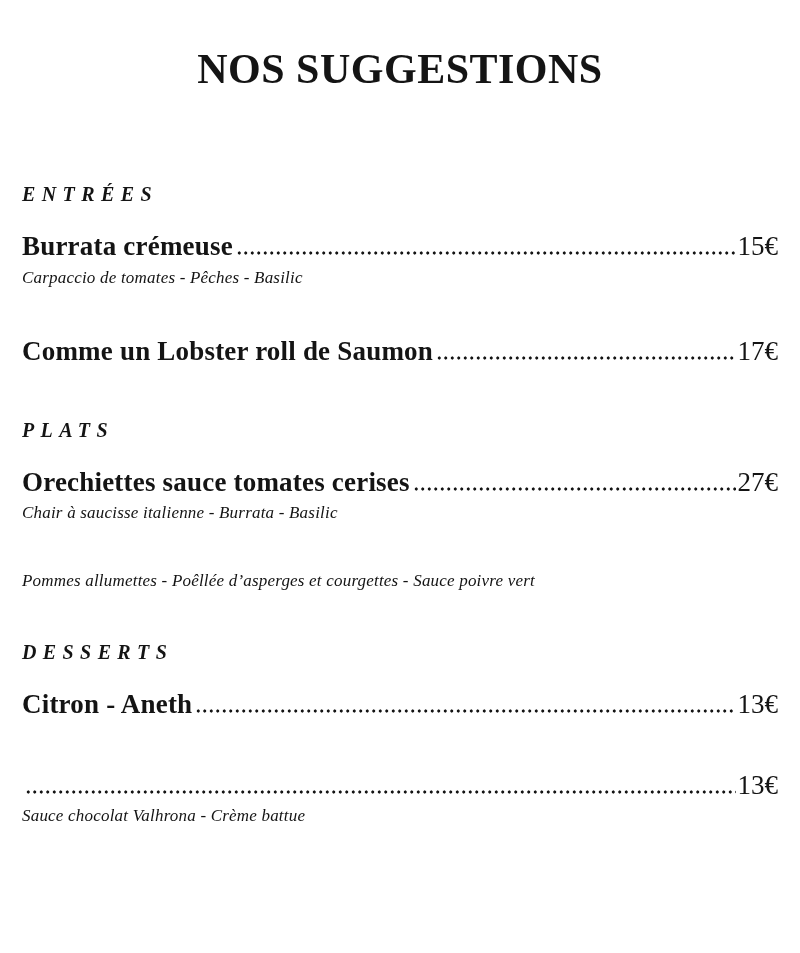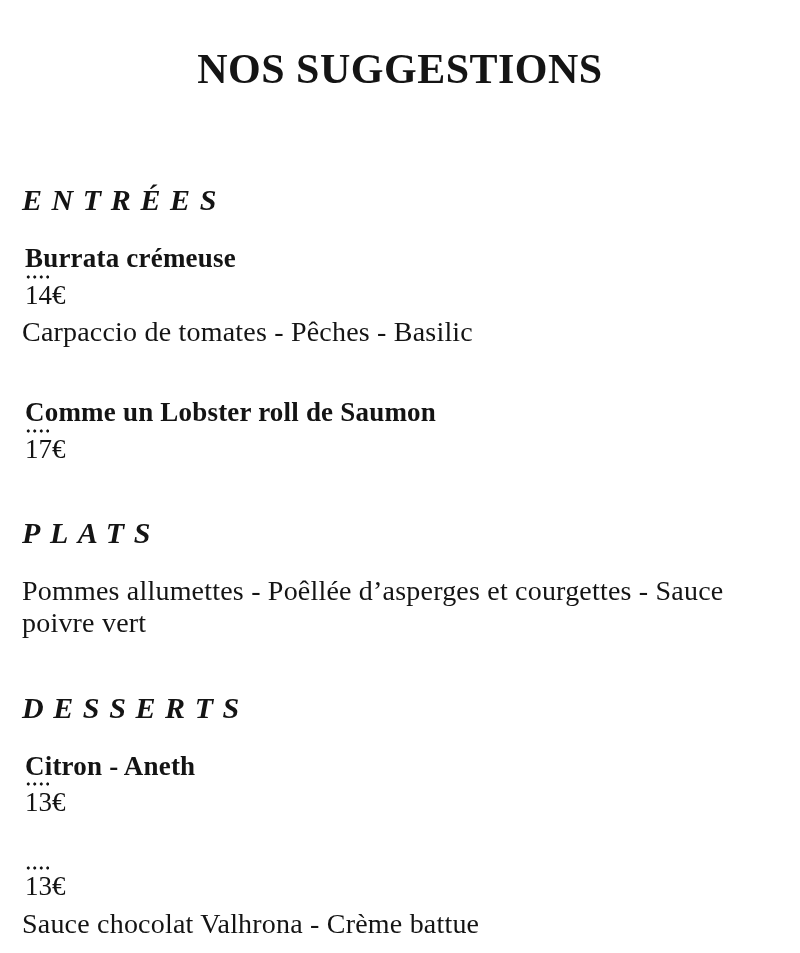--- a/index.html
+++ b/index.html
@@ -22,34 +22,33 @@
     text-align: center;
     font-size: 42px;
     font-weight: 700;
     letter-spacing: 0.5px;
     line-height: 1.2;
   }
   .menu-section { margin-top: 50px; }
   .menu-section.first { margin-top: 88px; }
   .section-title {
     margin: 0;
-    font-size: 30px;
+    font-size: 20px;
     font-style: italic;
     font-weight: 600;
     letter-spacing: 0.32em;
     line-height: 1.2;
   }
   .item { margin-top: 48px; }
   .section-title + .item { margin-top: 24px; }
   .item-line {
     display: flex;
     align-items: baseline;
     font-size: 27px;
     line-height: 1.2;
-    flex-direction: column;
   }
   .item-name {
     font-weight: 700;
     white-space: nowrap;
     letter-spacing: 0.2px;
   }
   .item-price {
     font-weight: 400;
     white-space: nowrap;
     font-variant-numeric: oldstyle-nums;
@@ -60,57 +59,66 @@
     min-width: 24px;
     height: 4px;
     margin: 0 2px 0 3px;
     background-image: radial-gradient(circle, #141414 1.4px, rgba(0,0,0,0) 1.8px);
     background-size: 6.5px 4px;
     background-repeat: repeat-x;
     background-position: left bottom;
   }
   .item-desc {
     margin-top: 5px;
-    font-size: 28px;
+    font-size: 17px;
+    font-style: italic;
     font-weight: 400;
     line-height: 1.15;
     letter-spacing: 0.2px;
   }
 </style>
 </head>
 <body>
 
 <div class="menu">
 
   <h1 class="title">NOS SUGGESTIONS</h1>
 
   <section class="menu-section first">
     <h2 class="section-title">ENTRÉES</h2>
 
     <div class="item">
       <div class="item-line">
         <span class="item-name">Burrata crémeuse</span>
         <span class="leader"></span>
-        <span class="item-price">14€</span>
+        <span class="item-price">15€</span>
       </div>
       <div class="item-desc">Carpaccio de tomates - Pêches - Basilic</div>
     </div>
 
     <div class="item">
       <div class="item-line">
         <span class="item-name">Comme un Lobster roll de Saumon</span>
         <span class="leader"></span>
         <span class="item-price">17€</span>
       </div>
     </div>
   </section>
 
   <section class="menu-section">
     <h2 class="section-title">PLATS</h2>
 
+    <div class="item">
+      <div class="item-line">
+        <span class="item-name">Orechiettes sauce tomates cerises</span>
+        <span class="leader"></span>
+        <span class="item-price">27€</span>
+      </div>
+      <div class="item-desc">Chair à saucisse italienne - Burrata - Basilic</div>
+    </div>
 
     <div class="item">
       <div class="item-desc">Pommes allumettes - Poêllée d’asperges et courgettes - Sauce poivre vert</div>
     </div>
   </section>
 
   <section class="menu-section">
     <h2 class="section-title">DESSERTS</h2>
 
     <div class="item">

